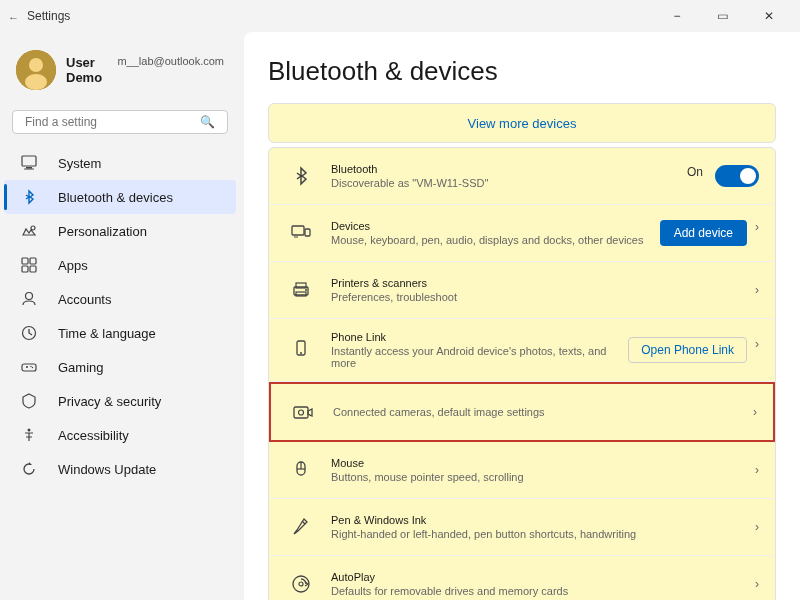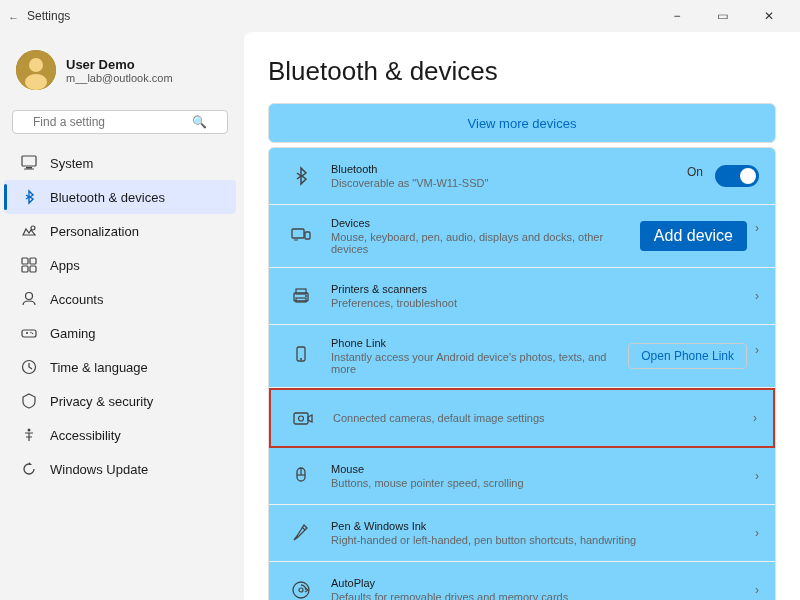--- a/index.html
+++ b/index.html
@@ -76,57 +76,57 @@
       background: linear-gradient(135deg, #8B6914 0%, #C49A2A 50%, #8B6914 100%);
       display: flex;
       align-items: center;
       justify-content: center;
       color: #fff;
       font-size: 18px;
       flex-shrink: 0;
     }
     .user-info {
       display: flex;
-      flex-direction: column;
+      flex-direction: row;
     }
     .user-name {
       font-size: 13px;
       font-weight: 600;
       color: #1a1a1a;
     }
     .user-email {
       font-size: 11px;
       color: #555;
     }
     .search-box {
       margin: 4px 12px 12px 12px;
       display: flex;
       align-items: center;
       background: #fff;
       border: 1px solid #ccc;
       border-radius: 4px;
-      padding: 4px 20px;
+      padding: 4px 12px;
       gap: 6px;
     }
     .search-box input {
       border: none;
       outline: none;
       font-size: 12px;
       color: #555;
       width: 100%;
       background: transparent;
     }
     .search-icon-svg {
       color: #666;
       font-size: 12px;
     }
     .nav-item {
       display: flex;
       align-items: center;
-      gap: 12px;
+      gap: 20px;
       padding: 8px 16px;
       cursor: pointer;
       border-radius: 4px;
       margin: 0 4px;
       font-size: 13px;
       color: #1a1a1a;
       position: relative;
       text-align: center;
     }
     .nav-item.active {
@@ -164,21 +164,21 @@
     .page-title {
       font-size: 26px;
       font-weight: 400;
       color: #1a1a1a;
       margin-bottom: 16px;
     }
     .settings-card {
       border: 1px solid #e0e0e0;
       border-radius: 6px;
       margin-bottom: 4px;
-      background: #7dd3fc;
+      background: #fef9c3;
       overflow: hidden;
     }
     .settings-row {
       display: flex;
       align-items: center;
       padding: 12px 16px;
       border-bottom: 1px solid #f0f0f0;
       cursor: pointer;
       min-height: 56px;
     }
@@ -240,21 +240,21 @@
       font-size: 12px;
       color: #333;
       margin-right: 4px;
     }
     .add-device-btn {
       background: #0067c0;
       color: white;
       border: none;
       border-radius: 4px;
       padding: 6px 14px;
-      font-size: 16px;
+      font-size: 12px;
       cursor: pointer;
       white-space: nowrap;
     }
     .open-phone-link-btn {
       background: transparent;
       color: #0067c0;
       border: 1px solid #ccc;
       border-radius: 4px;
       padding: 5px 12px;
       font-size: 12px;
@@ -370,42 +370,42 @@
             <circle cx="8" cy="5" r="3.5" fill="none" stroke="#444" stroke-width="1.2"></circle>
             <path d="M2 14 Q2 10 8 10 Q14 10 14 14" fill="none" stroke="#444" stroke-width="1.2"></path>
           </svg>
       </span>
       <span>Accounts</span>
     </div>
 
     <div class="nav-item">
       <span class="nav-icon">
         <svg width="16" height="16" viewBox="0 0 16 16">
+            <circle cx="8" cy="8" r="6.5" fill="none" stroke="#444" stroke-width="1.2"></circle>
+            <path d="M8 4 L8 8 L11 10" fill="none" stroke="#444" stroke-width="1.3"></path>
+          </svg>
+      </span>
+      <span>Time &amp; language</span>
+    </div>
+
+    <div class="nav-item">
+      <span class="nav-icon">
+        <svg width="16" height="16" viewBox="0 0 16 16">
             <rect x="1" y="5" width="14" height="7" rx="2" fill="none" stroke="#444" stroke-width="1.2"></rect>
             <path d="M5 8 L7 8 M6 7 L6 9" stroke="#444" stroke-width="1.2"></path>
             <circle cx="10" cy="7.5" r="0.7" fill="#444"></circle>
             <circle cx="11.5" cy="8.5" r="0.7" fill="#444"></circle>
           </svg>
       </span>
       <span>Gaming</span>
     </div>
 
     <div class="nav-item">
       <span class="nav-icon">
         <svg width="16" height="16" viewBox="0 0 16 16">
-            <circle cx="8" cy="8" r="6.5" fill="none" stroke="#444" stroke-width="1.2"></circle>
-            <path d="M8 4 L8 8 L11 10" fill="none" stroke="#444" stroke-width="1.3"></path>
-          </svg>
-      </span>
-      <span>Time &amp; language</span>
-    </div>
-
-    <div class="nav-item">
-      <span class="nav-icon">
-        <svg width="16" height="16" viewBox="0 0 16 16">
             <path d="M8 1 L14 4 L14 9 Q14 13 8 15 Q2 13 2 9 L2 4 Z" fill="none" stroke="#444" stroke-width="1.2"></path>
           </svg>
       </span>
       <span>Privacy &amp; security</span>
     </div>
 
     <div class="nav-item">
       <span class="nav-icon">
         <svg width="16" height="16" viewBox="0 0 16 16">
             <circle cx="8" cy="3" r="1.5" fill="#444"></circle>

